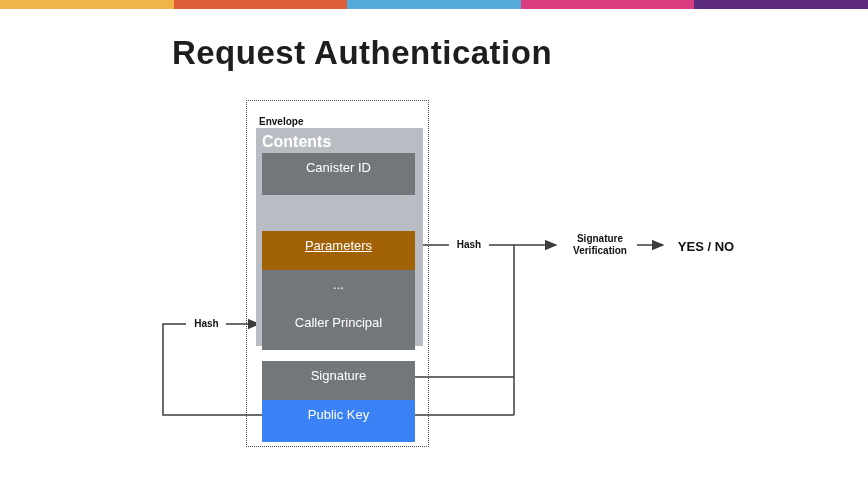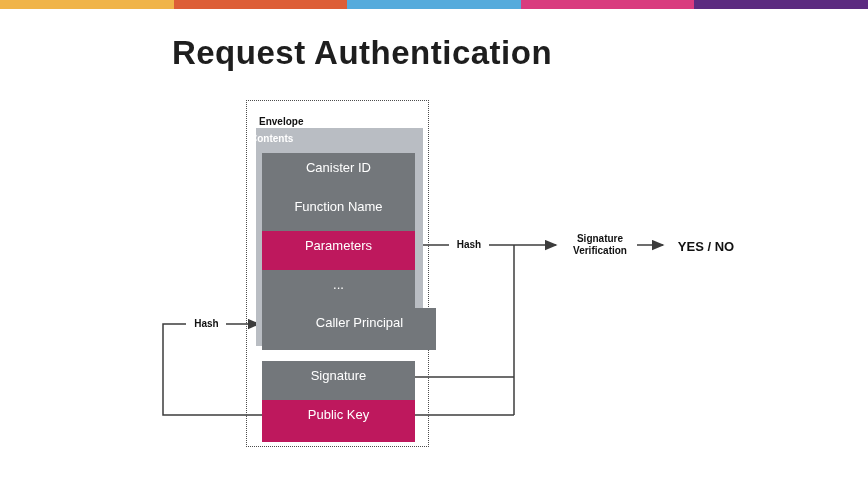--- a/index.html
+++ b/index.html
@@ -26,22 +26,22 @@
     border: 1.5px dotted #4c4c4c; box-sizing: border-box;
   }
   .envelope-label {
     position: absolute; left: 259px; top: 116px;
     font-size: 10px; font-weight: 700; color: #111111;
   }
   .contents {
     position: absolute; left: 256px; top: 128px; width: 167px; height: 218px;
   }
   .contents-label {
-    position: absolute; left: 250px; top: 133px;
-    font-size: 10px; font-weight: 700; color: #ffffff;
+    position: absolute; left: 262px; top: 133px;
+    font-size: 16px; font-weight: 700; color: #ffffff;
   }
   .field {
     position: absolute; left: 262px; width: 153px; height: 42px;
     color: #ffffff; font-size: 13px; text-align: center; line-height: 30px;
   }
   
   .conn-label {
     position: absolute; font-size: 10px; font-weight: 700; color: #111111;
     text-align: center;
   }
@@ -88,27 +88,26 @@
     <line x1="637" y1="245" x2="663" y2="245" marker-end="url(#arrow)"></line>
   </svg>
 
   <div class="envelope"></div>
   <div class="envelope-label">Envelope</div>
 
   <div class="contents" style="background-color: rgb(185, 189, 195);"></div>
   <div class="contents-label">Contents</div>
 
   <div class="field" style="top: 153px; background-color: rgb(115, 119, 123);">Canister ID</div>
-  <div class="field" style="top: 192px; background-color: rgb(115, 119, 123);">Function Name</div>
-  <div class="field" style="top: 231px; background-color: #be185d;">Parameters</div>
+  <div class="field" style="top: 231px; background-color: #a16207; text-decoration: underline;">Parameters</div>
   <div class="field" style="top: 270px; background-color: rgb(115, 119, 123);">...</div>
-  <div class="field" style="top: 308px; background-color: rgb(115, 119, 123); padding-left: 21px;">Caller Principal</div>
+  <div class="field" style="top: 308px; background-color: rgb(115, 119, 123);">Caller Principal</div>
 
   <div class="field" style="top: 361px; background-color: rgb(115, 119, 123);">Signature</div>
-  <div class="field" style="top: 400px; background-color: #be185d;">Public Key</div>
+  <div class="field" style="top: 400px; background-color: #3b82f6;">Public Key</div>
 
   <div class="conn-label hash-left">Hash</div>
   <div class="conn-label hash-right">Hash</div>
   <div class="conn-label sig-verif">
     <div>Signature</div>
     <div>Verification</div>
   </div>
   <div class="conn-label yes-no">YES / NO</div>
 
 </div>

